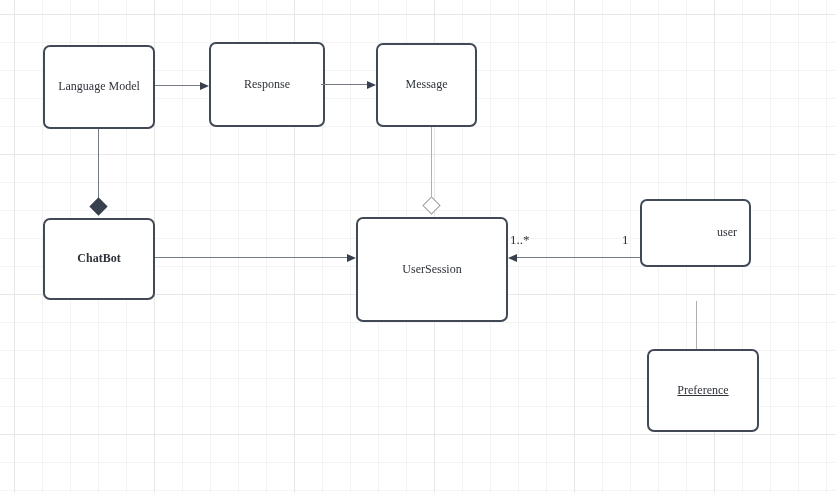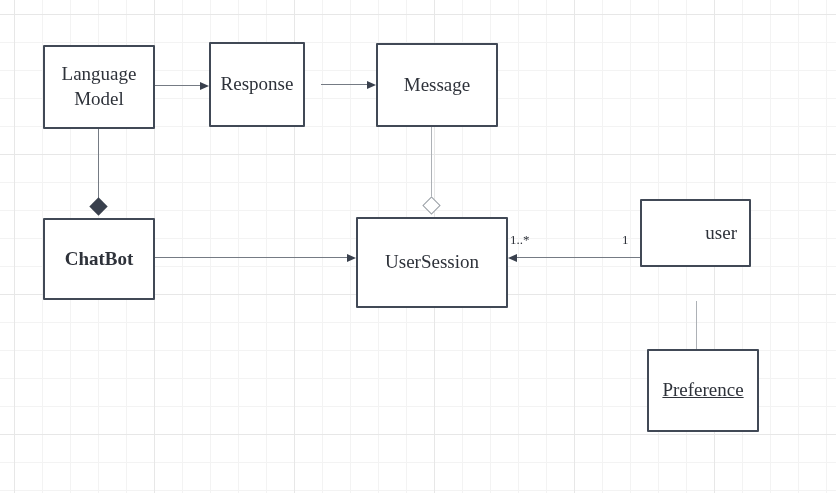--- a/index.html
+++ b/index.html
@@ -10,23 +10,23 @@
     background-image:
       linear-gradient(to right, #e7e7e7 1px, transparent 1px),
       linear-gradient(to bottom, #e7e7e7 1px, transparent 1px),
       linear-gradient(to right, #f3f3f3 1px, transparent 1px),
       linear-gradient(to bottom, #f3f3f3 1px, transparent 1px);
     background-size: 140px 140px, 140px 140px, 28px 28px, 28px 28px;
     background-position: 14px 14px, 14px 14px, 14px 14px, 14px 14px;
     font-family:"Liberation Serif","DejaVu Serif",serif;
   }
   .node {
-    position:absolute; background:#ffffff; border:2px solid #414956; border-radius:1px;
+    position:absolute; background:#ffffff; border:2px solid #414956; border-radius:7px;
     display:flex; align-items:center; justify-content:center;
-    font-size:19px; color:#2e323a; line-height:1.3;
+    font-size:12px; color:#2e323a; line-height:1.3;
   }
   .node .label { text-align:center; padding:0 12px; }
   .edge-h { position:absolute; height:1px; background:#757b84; }
   .edge-v { position:absolute; width:1px; background:#757b84; }
   .light  { background:#adb1b6; }
   .arrow-right {
     position:absolute; width:0; height:0;
     border-top:4px solid transparent; border-bottom:4px solid transparent;
     border-left:9px solid #39404d;
   }
@@ -42,33 +42,33 @@
 </style>
 </head>
 <body>
 
 <div class="canvas">
 
   <div class="node" style="left:43px; top:45px; width:112px; height:84px;">
     <div class="label">Language Model</div>
   </div>
 
-  <div class="node" style="left:209px; top:42px; width:96px; height:85px;">
+  <div class="node" style="left:209px; top:42px; width:116px; height:85px;">
     <div class="label">Response</div>
   </div>
 
-  <div class="node" style="left:376px; top:43px; width:122px; height:84px;">
+  <div class="node" style="left:376px; top:43px; width:101px; height:84px;">
     <div class="label">Message</div>
   </div>
 
   <div class="node" style="left:43px; top:218px; width:112px; height:82px;font-weight:bold;">
     <div class="label">ChatBot</div>
   </div>
 
-  <div class="node" style="left:356px; top:217px; width:152px; height:91px;">
+  <div class="node" style="left:356px; top:217px; width:152px; height:105px;">
     <div class="label">UserSession</div>
   </div>
 
   <div class="node" style="left:640px; top:199px; width:111px; height:68px;justify-content:flex-end;">
     <div class="label">user</div>
   </div>
 
   <div class="node" style="left:647px; top:349px; width:112px; height:83px;text-decoration:underline;">
     <div class="label">Preference</div>
   </div>

